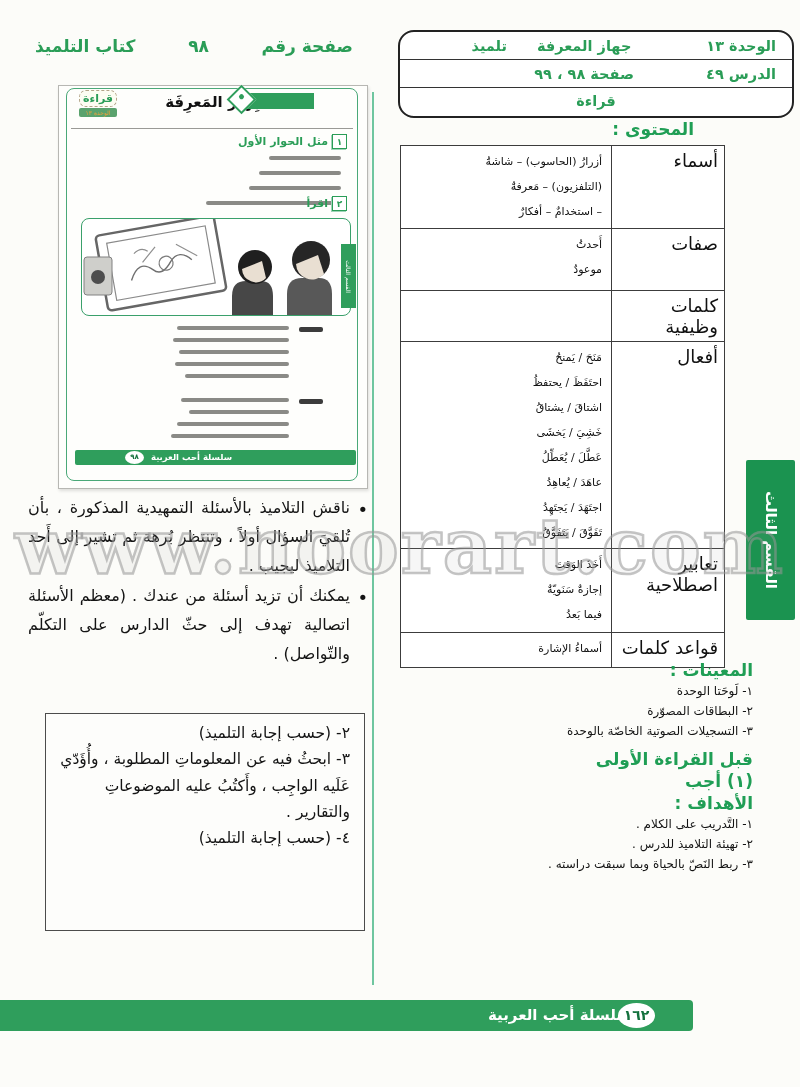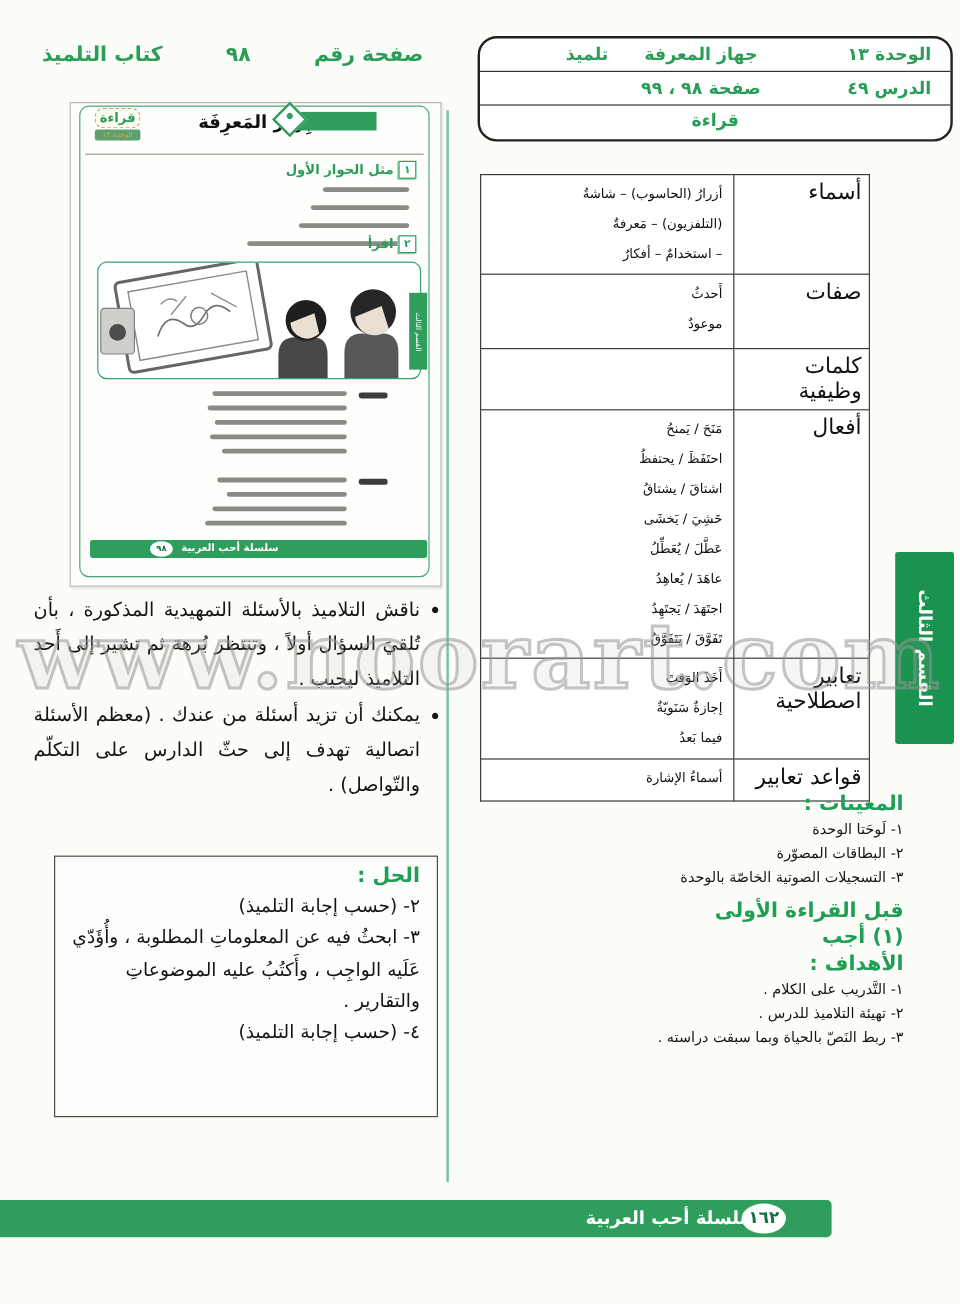--- a/index.html
+++ b/index.html
@@ -130,20 +130,21 @@
       <span class="info-c3">تلميذ</span>
     </div>
     <div class="info-row">
       <span class="info-c1">الدرس ٤٩</span>
       <span class="info-c2">صفحة ٩٨ ، ٩٩</span>
       <span class="info-c3"></span>
     </div>
     <div class="info-row info-row3">قراءة</div>
   </div>
 
+  <div class="content-title">المحتوى :</div>
   <table class="content-table">
     <tbody>
         <tr class="r0">
       <td class="lbl">أسماء</td>
       <td class="val">أزرارُ (الحاسوب) – شاشةُ
 (التلفزيون) – مَعرفةٌ
 – استخدامٌ – أفكارٌ</td>
     </tr>
     <tr class="r1">
       <td class="lbl">صفات</td>
@@ -165,21 +166,21 @@
 اجتَهَدَ / يَجتَهِدُ
 تَفَوَّقَ / يَتَفَوَّقُ</td>
     </tr>
     <tr class="r4">
       <td class="lbl">تعابير اصطلاحية</td>
       <td class="val">أَخَذَ الوَقتَ
 إجازةٌ سَنَويّةٌ
 فيما بَعدُ</td>
     </tr>
     <tr class="r5">
-      <td class="lbl">قواعد تعابير</td>
+      <td class="lbl">قواعد كلمات</td>
       <td class="val">أسماءُ الإشارة</td>
     </tr>
   </tbody>
     </table>
 
   <div class="col-divider"></div>
 
   <div class="mini-page">
     <div class="mini-frame"></div>
 
@@ -264,21 +265,20 @@
       <div class="mini-series">سلسلة أحب العربية</div>
     </div>
   </div>
 
   <div class="prep">
     <div class="prep-bullet">ناقش التلاميذ بالأسئلة التمهيدية المذكورة ، بأن تُلقيَ السؤال أولاً ، وتنتظر بُرهة ثم تشير إلى أَحد التلاميذ ليجيب .</div>
     <div class="prep-bullet">يمكنك أن تزيد أسئلة من عندك . (معظم الأسئلة اتصالية تهدف إلى حثّ الدارس على التكلّم والتّواصل) .</div>
   </div>
 
   <div class="solution">
-    <div class="sol-h">الحل :</div>
     <div class="sol-item">٢- (حسب إجابة التلميذ)</div>
     <div class="sol-item">٣- ابحثُ فيه عن المعلوماتِ المطلوبة ، وأُؤَدّي عَلَيه الواجِب ، وأَكتُبُ عليه الموضوعاتِ والتقارير .</div>
     <div class="sol-item">٤- (حسب إجابة التلميذ)</div>
   </div>
 
   <div class="right-col">
     <div class="sec-h">المعينات :</div>
     <div class="sec-item">١- لَوحَتا الوحدة</div>
     <div class="sec-item">٢- البطاقات المصوّرة</div>
     <div class="sec-item">٣- التسجيلات الصوتية الخاصّة بالوحدة</div>

